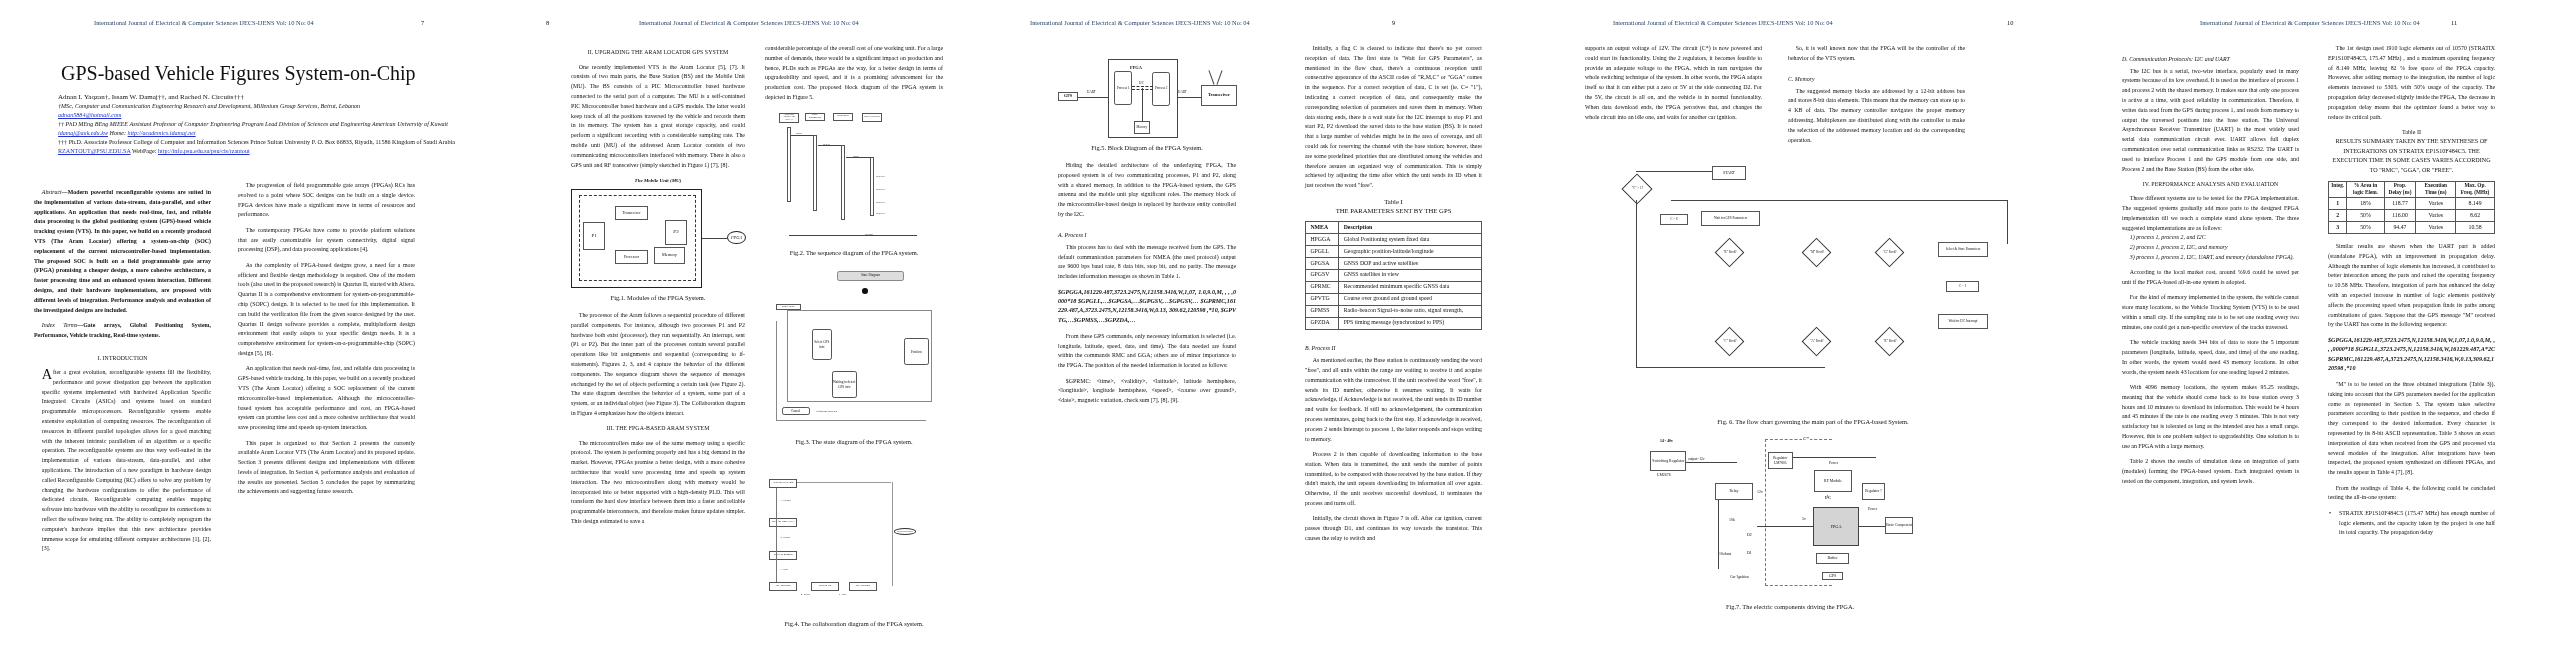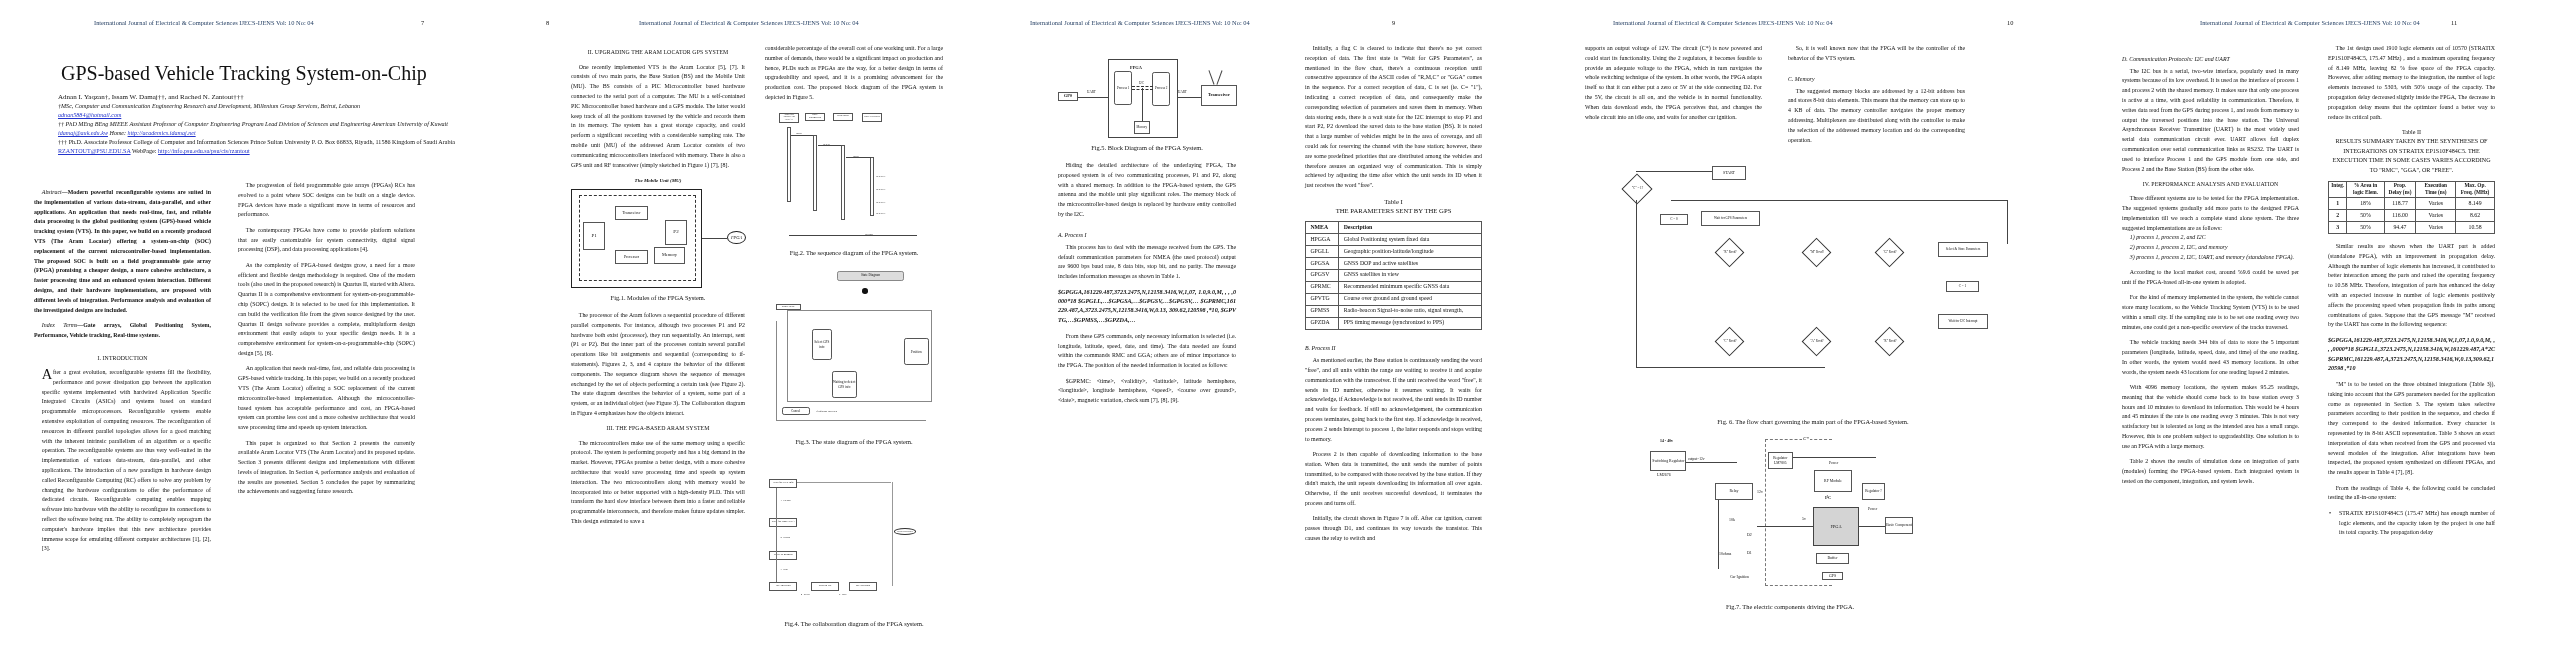--- a/index.html
+++ b/index.html
@@ -36,24 +36,24 @@
   ul.bul li { padding-left: 11px; position: relative; }
   ul.bul li:before { content: "•"; position: absolute; left: 1.1px; }
 </style>
 </head>
 <body>
 
 <div class="page" style="left:0;">
   <div class="hdr" style="left:94px;">International Journal of Electrical &amp; Computer Sciences IJECS-IJENS Vol: 10 No: 04</div>
   <div class="pnum" style="left:421px;">7</div>
 
-  <div class="title">GPS-based Vehicle Tracking System-on-Chip</div>
+  <div class="title">GPS-based Vehicle Figures System-on-Chip</div>
 
   <div class="authors">
-    <div style="font-size:7px;">Adnan I. Yaqzan†, Issam W. Damaj††, and Rached N. Zantout†††</div>
+    <div style="font-size:7px;">Adnan I. Yaqzan†, Issam W. Damaj††, and Rached N. Circuits†††</div>
     <div class="it">†MSc, Computer and Communication Engineering Research and Development, Millenium Group Services, Beirut, Lebanon</div>
     <div><a class="link it">adnan5884@hotmail.com</a></div>
     <div class="it"><span>†† PhD MEng BEng MIEEE Assistant Professor of Computer Engineering Program Lead Division of Sciences and Engineering American University of Kuwait</span>
       <a class="link it">idamaj@auk.edu.kw</a>
       <span>Home:</span>
       <a class="link it">http://academics.idamaj.net</a></div>
     <div><span>††† Ph.D. Associate Professor College of Computer and Information Sciences Prince Sultan University P. O. Box 66833, Riyadh, 11586 Kingdom of Saudi Arabia</span>
       <a class="link">RZANTOUT@PSU.EDU.SA</a>
       <span>WebPage:</span>
       <a class="link">http://info.psu.edu.sa/psu/cis/rzantout</a></div>

